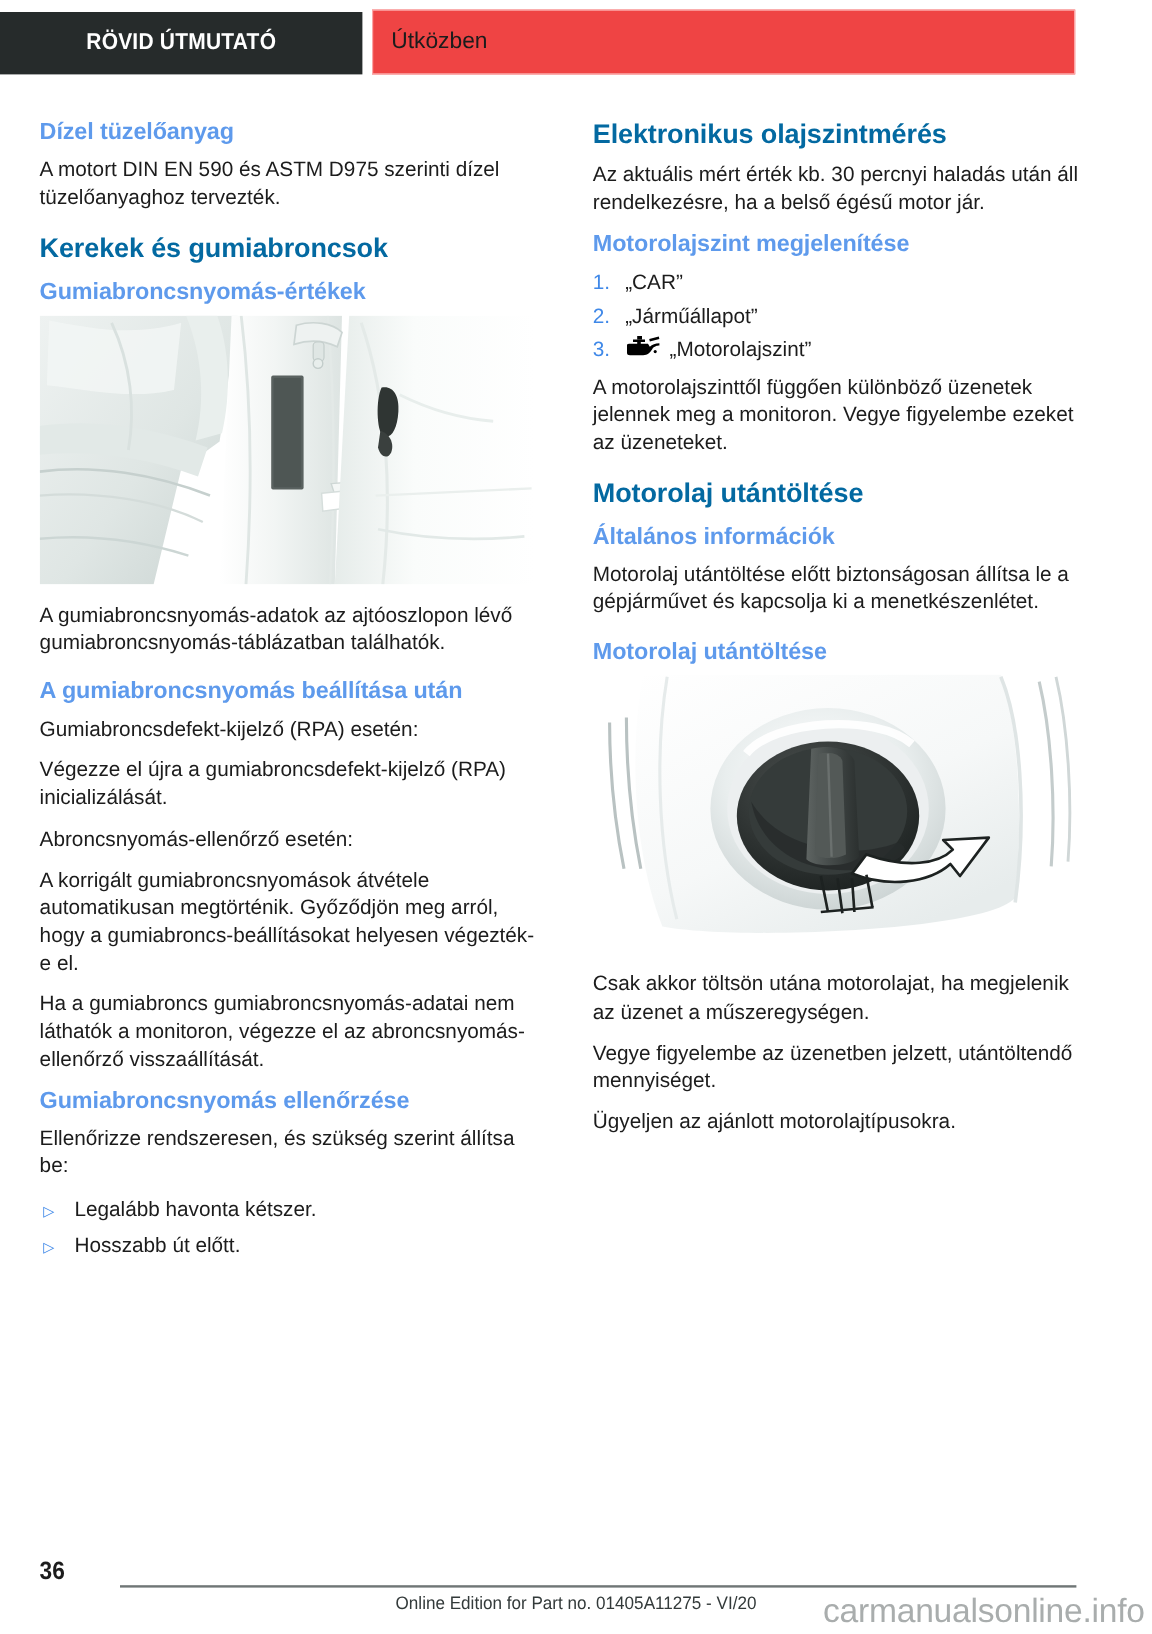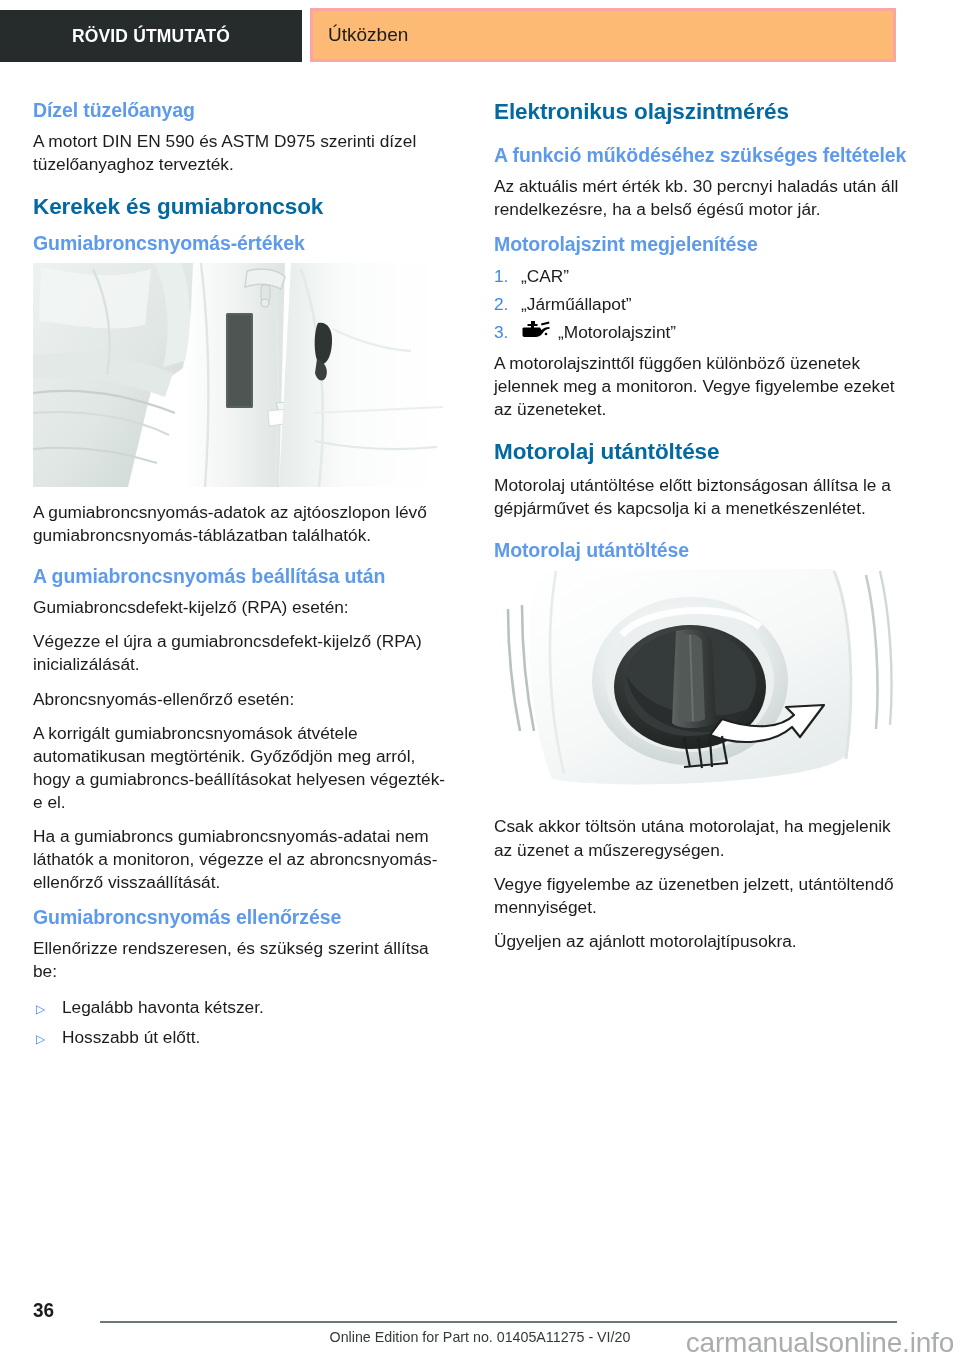--- a/index.html
+++ b/index.html
@@ -46,22 +46,22 @@
     font-weight: bold;
     letter-spacing: .2px;
     transform: scaleX(0.92);
   }
   .header-box {
     position: absolute;
     left: 310px;
     top: 8px;
     width: 586px;
     height: 54px;
-    border: 3px solid #fca5a5;
-    background: #fdba74;
+    border: 1px solid #fca5a5;
+    background: #ef4444;
     display: flex;
     align-items: center;
   }
   .header-box-label {
     color: #1c1c1c;
     font-size: 19px;
     padding-left: 15px;
   }
 
   
@@ -295,21 +295,20 @@
           <span class="tri">▷</span>
           <span>Hosszabb út előtt.</span>
         </li>
       </ul>
     </div>
 
     <div class="col">
 
       <h1 class="blue">Elektronikus olajszintmérés</h1>
 
-      <h2 class="blue sp-md">A funkció működéséhez szükséges feltételek</h2>
       <p class="body">Az aktuális mért érték kb. 30 percnyi haladás után áll rendelkezésre, ha a belső égésű motor jár.</p>
 
       <h2 class="blue sp-sm">Motorolajszint megjelenítése</h2>
 
       <ol class="steps">
         <li>
           <span class="num">1.</span>
           <span>„CAR”</span>
         </li>
         <li>
@@ -329,20 +328,21 @@
             </svg>
           </span>
           <span>„Motorolajszint”</span>
         </li>
       </ol>
 
       <p class="body">A motorolajszinttől függően különböző üzenetek jelennek meg a monitoron. Vegye figyelembe ezeket az üzeneteket.</p>
 
       <h1 class="blue sp-md">Motorolaj utántöltése</h1>
 
+      <h2 class="blue sp-sm">Általános információk</h2>
       <p class="body">Motorolaj utántöltése előtt biztonságosan állítsa le a gépjárművet és kapcsolja ki a menetkészenlétet.</p>
 
       <h2 class="blue sp-md">Motorolaj utántöltése</h2>
 
       <div class="figure fig-cap">
         <svg viewBox="0 0 413 232" width="413" height="232">
           <defs>
             <linearGradient id="gCover" x1="0" y1="0" x2="0.7" y2="1">
               <stop offset="0%" stop-color="#ffffff"></stop>
               <stop offset="60%" stop-color="#f6f8f8"></stop>

